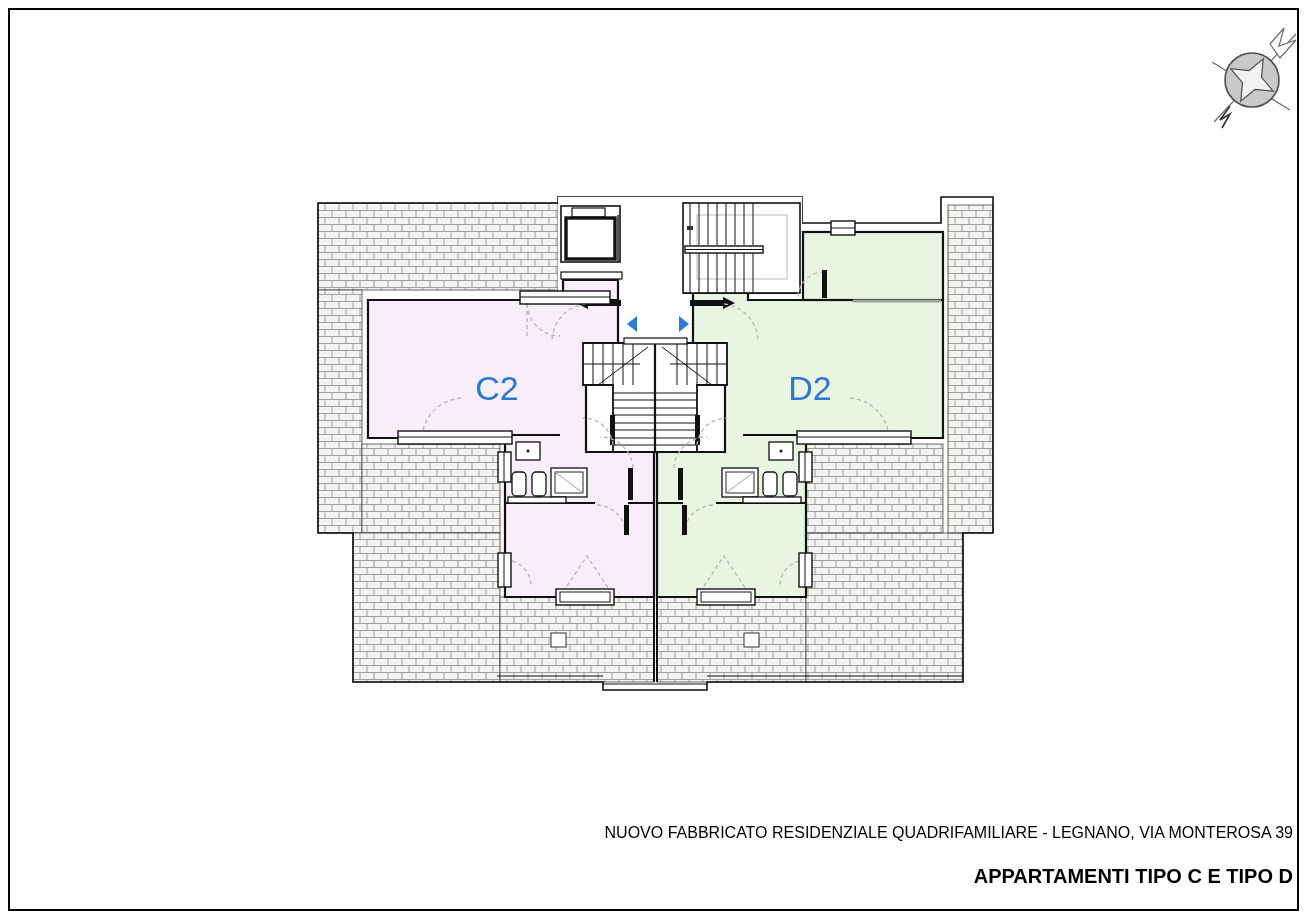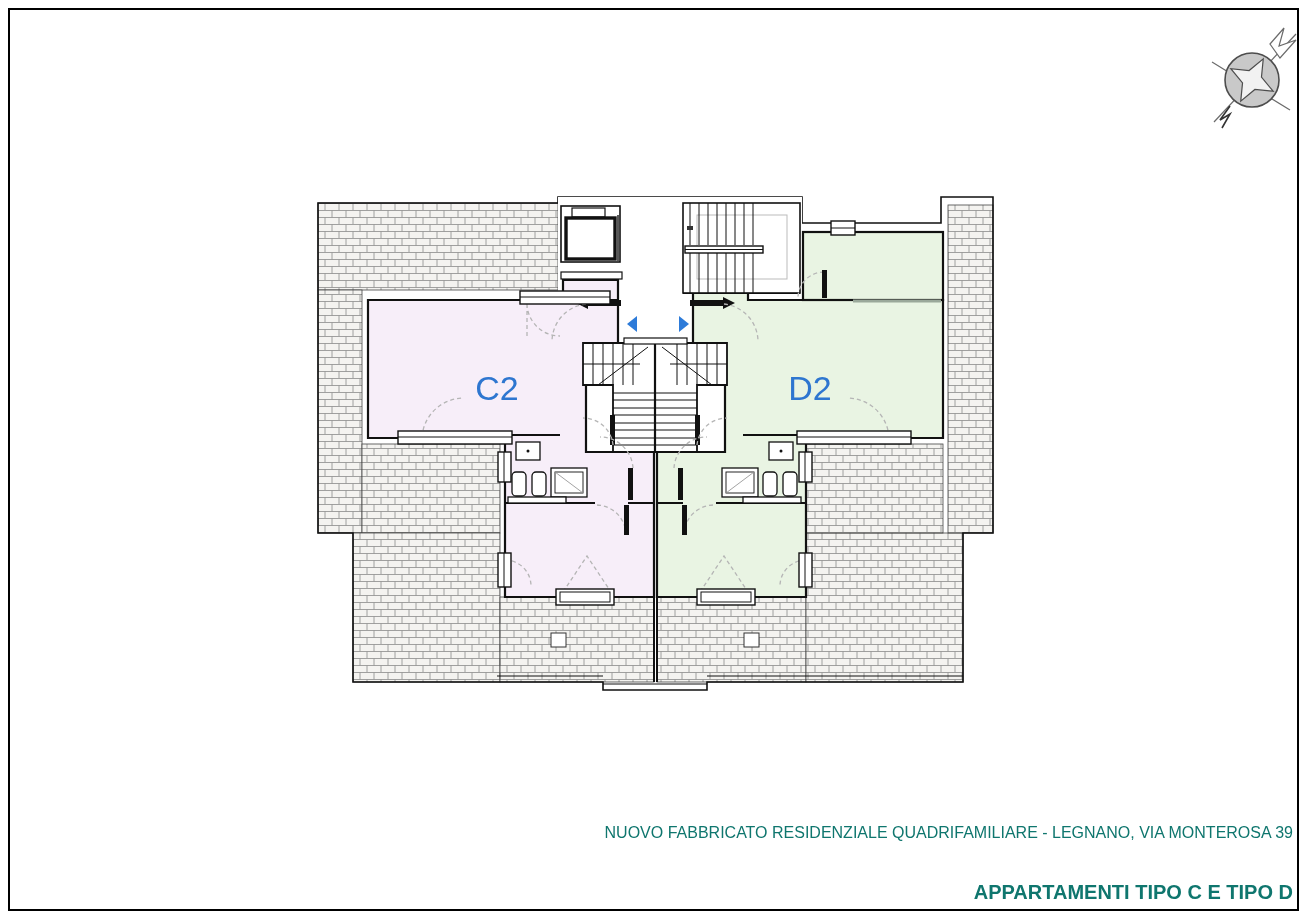--- a/index.html
+++ b/index.html
@@ -1,23 +1,23 @@
 <!DOCTYPE html>
 <html><head>
 <meta charset="utf-8">
 <style>
   html,body{margin:0;padding:0;background:#ffffff;width:1309px;height:922px;overflow:hidden;
             font-family:"Liberation Sans", sans-serif;}
   #sheet{position:absolute;left:0;top:0;width:1309px;height:728px;background:#fff;}
   #frame{position:absolute;left:8px;top:8px;width:1291px;height:903px;border:2px solid #000;box-sizing:border-box;}
   #plan-wrap{position:absolute;left:310px;top:190px;width:690px;height:515px;}
   #compass-wrap{position:absolute;left:1200px;top:18px;width:104px;height:112px;}
-  #title-block{position:absolute;right:16px;top:822px;width:700px;text-align:right;color:#0f766e;}
+  #title-block{position:absolute;right:16px;top:822px;width:700px;text-align:right;color:#000000;}
   .tline{font-size:16px;line-height:21px;white-space:nowrap;}
-  .tmain{margin-top:38px;font-size:20px;font-weight:bold;white-space:nowrap;}
+  .tmain{margin-top:22px;font-size:20px;font-weight:bold;white-space:nowrap;}
   svg{display:block;}
 </style>
 </head>
 <body>
 
 <div id="sheet">
 
   <div id="frame"></div>
 
   <div id="compass-wrap">

